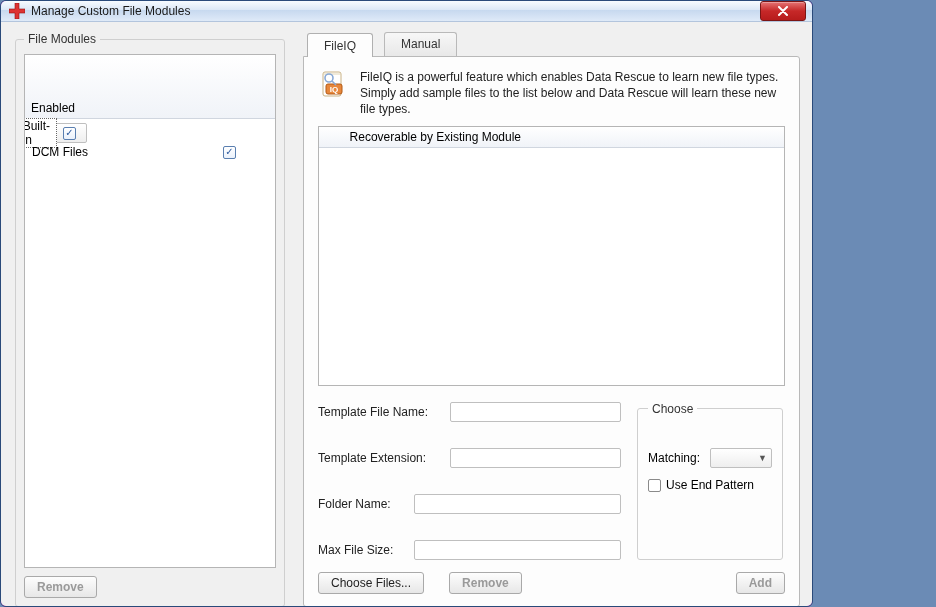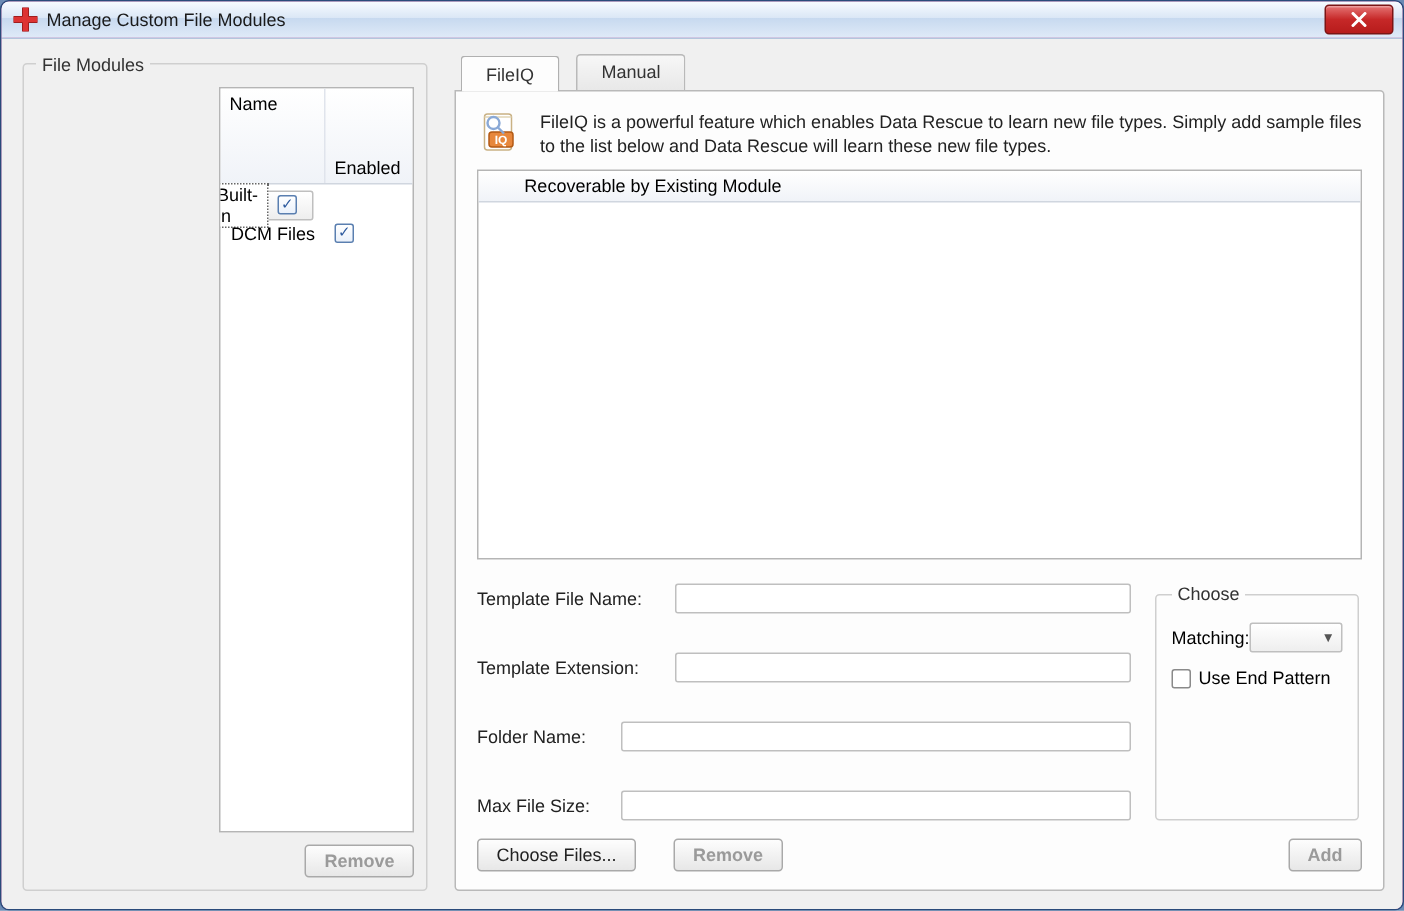--- a/index.html
+++ b/index.html
@@ -5,22 +5,22 @@
   * { box-sizing: border-box; }
   html, body {
     margin: 0; padding: 0;
     font-family: "Segoe UI", Tahoma, sans-serif;
     font-size: 12px;
     background: #6b8bb5;
     width: 936px; height: 607px;
     overflow: hidden;
   }
   .window {
-    width: 936px; height: 607px;
-    background: #f9a8d4;
+    width: 813px; height: 607px;
+    background: #a21caf;
     border: 1px solid #2a4a7a;
     border-radius: 6px;
     box-shadow: 0 0 0 1px rgba(255,255,255,0.25) inset;
     display: flex; flex-direction: column;
     overflow: hidden;
   }
   .titlebar {
     height: 28px;
     background: linear-gradient(to bottom, #f7fbff 0%, #dbe7f6 45%, #c7d9ef 46%, #dfeaf8 100%);
     display: flex; align-items: center;
@@ -52,21 +52,20 @@
     display: flex;
     gap: 16px;
   }
   fieldset.modules {
     width: 270px;
     border: 1px solid #cfcfcf;
     border-radius: 3px;
     padding: 8px 8px 8px 8px;
     display: flex; flex-direction: column;
     background: #f0f0f0;
-    align-items: flex-end;
   }
   fieldset.modules > legend {
     padding: 0 4px;
     color: #333;
   }
   .module-list {
     flex: 1;
     border: 1px solid #b5b5b5;
     background: #fff;
     display: flex; flex-direction: column;
@@ -235,21 +234,20 @@
       </svg>
     </div>
   </div>
 
   <div class="client">
 
     <fieldset class="modules">
       <legend>File Modules</legend>
       <div class="module-list">
         <div class="mod-header">
-          <div class="h-name">Name</div>
           <div class="h-enabled">Enabled</div>
         </div>
         <div class="mod-rows">
           <div class="mod-row sel">
             <div class="c-name">Built-in</div>
             <div class="c-enabled">
                 <span class="chk">✓</span>
               </div>
           </div>
           <div class="mod-row">
@@ -306,21 +304,21 @@
               <input type="text" value="" style="">
             </div>
             <div class="form-row">
               <label style="width:90px">Max File Size:</label>
               <input type="text" value="" style="">
             </div>
           </div>
 
           <fieldset class="pattern">
             <legend>Choose</legend>
-            <div style="display:flex;align-items:center;gap:0;margin-top:4px">
+            <div style="display:flex;align-items:center;gap:10px;margin-top:24px">
               <span>Matching:</span>
               <span class="sel">
                   <span class="arrow">▼</span>
                 </span>
             </div>
             <div style="margin-top:10px">
               <span class="chk2"></span><span>Use End Pattern</span>
             </div>
           </fieldset>
         </div>

